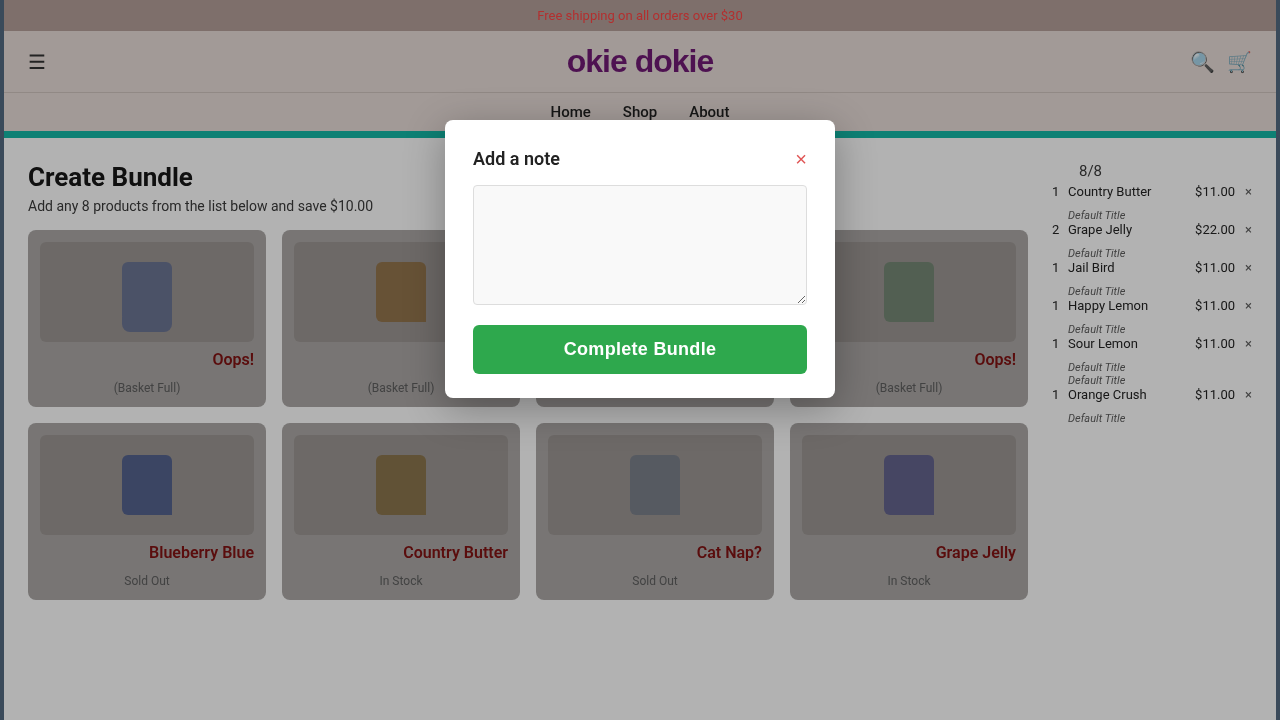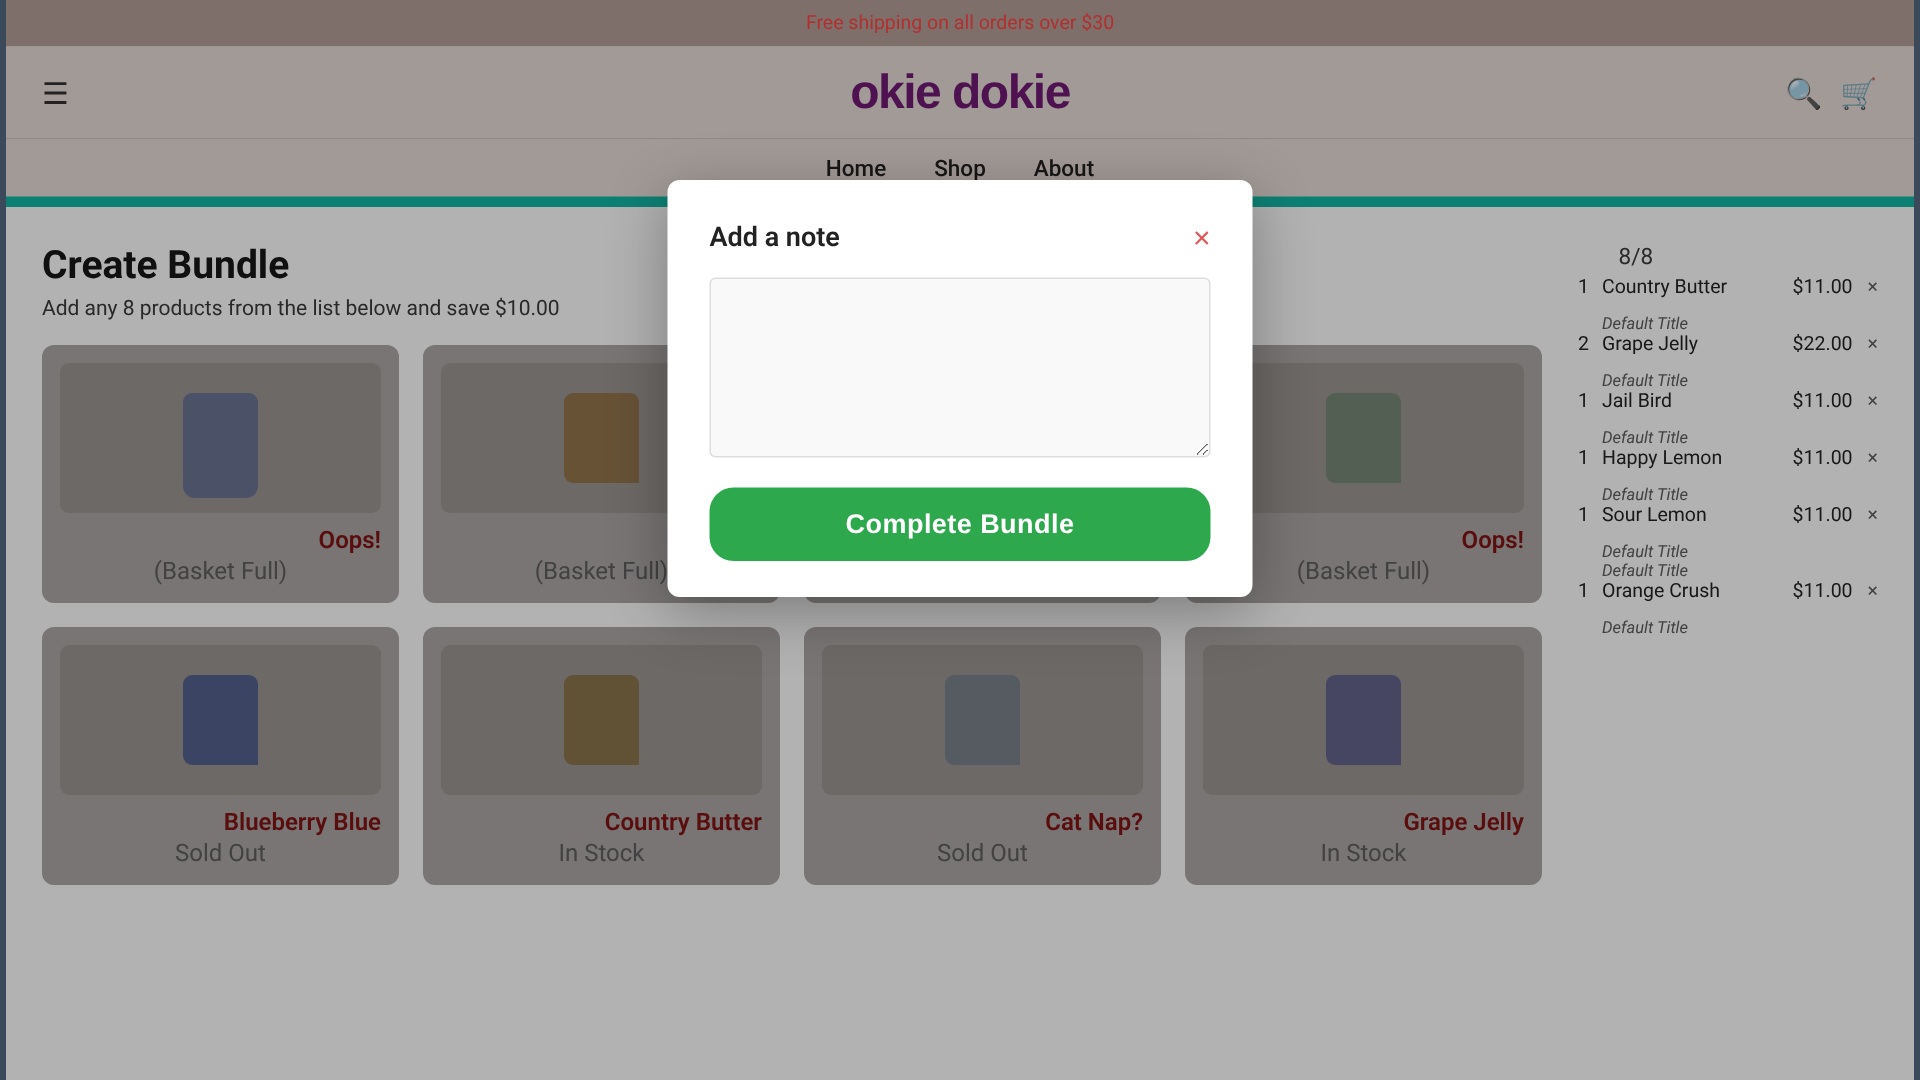--- a/index.html
+++ b/index.html
@@ -106,23 +106,23 @@
       font-size: 11px;
       color: #888;
     }
     .product-card-label {
       font-size: 16px;
       color: #b91c1c;
       font-weight: 600;
       text-align: right;
     }
     .product-card-sublabel {
-      font-size: 16px;
+      font-size: 12px;
       color: #888;
-      margin-top: 2px;
+      margin-top: 12px;
     }
     
     .sock-icon {
       width: 50px;
       height: 60px;
       background: #9ba8d4;
       border-radius: 6px 6px 0 6px;
       position: relative;
     }
     .sock-icon::after {
@@ -207,21 +207,21 @@
       background: #f9f9f9;
       color: #333;
       outline: none;
       margin-bottom: 16px;
     }
     .complete-bundle-btn {
       width: 100%;
       background: #2ea84d;
       color: #fff;
       border: none;
-      border-radius: 16px;
+      border-radius: 6px;
       padding: 14px;
       font-size: 18px;
       font-weight: 600;
       cursor: pointer;
       letter-spacing: 0.3px;
     }
   </style>
 </head>
 <body>
 

